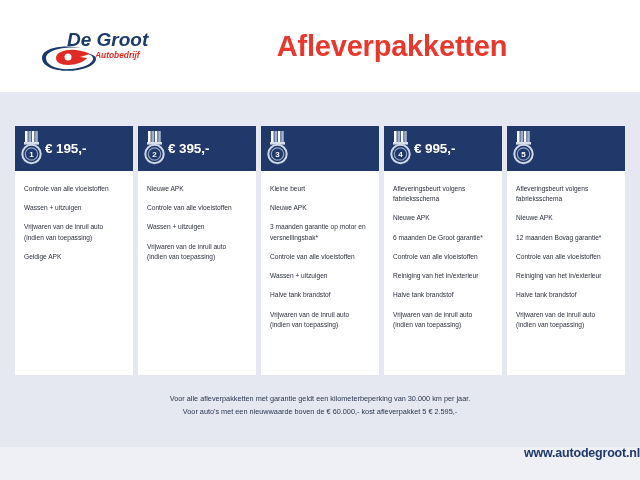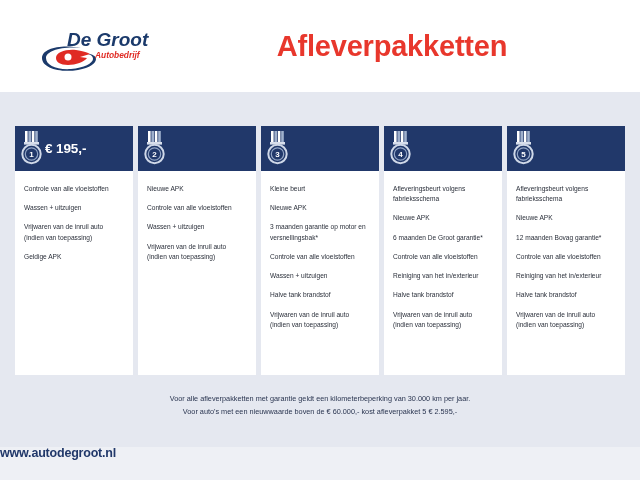--- a/index.html
+++ b/index.html
@@ -126,21 +126,21 @@
     color: #2a3550;
     font-size: 7.3px;
     line-height: 1.85;
   }
   .footnotes div { white-space: nowrap; }
 
   .site-url {
     position: absolute;
     left: 0; top: 446px;
     width: 640px;
-    text-align: left;
+    text-align: right;
     color: #21386a;
     font-size: 12.5px;
     font-weight: bold;
     letter-spacing: -0.2px;
   }
 </style>
 </head>
 <body>
 
 <div id="page">
@@ -199,20 +199,21 @@
             <rect x="6" y="1" width="2.6" height="12" fill="#ffffff"></rect>
             <rect x="9.4" y="1" width="2.6" height="12" fill="#9fb0cc"></rect>
             <rect x="12.8" y="1" width="2.6" height="12" fill="#ffffff"></rect>
             <rect x="16.2" y="1" width="2.6" height="12" fill="#9fb0cc"></rect>
             <rect x="5" y="12" width="15" height="2.6" fill="#d8dfec"></rect>
             <circle cx="12.5" cy="24" r="9.2" fill="none" stroke="#cfd8e8" stroke-width="2"></circle>
             <circle cx="12.5" cy="24" r="6.2" fill="none" stroke="#93a6c6" stroke-width="1.2"></circle>
             <text x="12.5" y="27" text-anchor="middle" font-family="'Liberation Sans', sans-serif" font-size="8" font-weight="bold" fill="#ffffff">2</text>
           </svg>
         </div>
+        <div class="price">€ 395,-</div>
       </div>
       <div class="card-body">
         <div class="feature">Nieuwe APK</div>
         <div class="feature">Controle van alle vloeistoffen</div>
         <div class="feature">Wassen + uitzuigen</div>
         <div class="feature">Vrijwaren van de inruil auto (indien van toepassing)</div>
       </div>
     </div>
 
     <div class="card">
@@ -248,20 +249,21 @@
             <rect x="6" y="1" width="2.6" height="12" fill="#ffffff"></rect>
             <rect x="9.4" y="1" width="2.6" height="12" fill="#9fb0cc"></rect>
             <rect x="12.8" y="1" width="2.6" height="12" fill="#ffffff"></rect>
             <rect x="16.2" y="1" width="2.6" height="12" fill="#9fb0cc"></rect>
             <rect x="5" y="12" width="15" height="2.6" fill="#d8dfec"></rect>
             <circle cx="12.5" cy="24" r="9.2" fill="none" stroke="#cfd8e8" stroke-width="2"></circle>
             <circle cx="12.5" cy="24" r="6.2" fill="none" stroke="#93a6c6" stroke-width="1.2"></circle>
             <text x="12.5" y="27" text-anchor="middle" font-family="'Liberation Sans', sans-serif" font-size="8" font-weight="bold" fill="#ffffff">4</text>
           </svg>
         </div>
+        <div class="price">€ 995,-</div>
       </div>
       <div class="card-body">
         <div class="feature">Afleveringsbeurt volgens fabrieksschema</div>
         <div class="feature">Nieuwe APK</div>
         <div class="feature">6 maanden De Groot garantie*</div>
         <div class="feature">Controle van alle vloeistoffen</div>
         <div class="feature">Reiniging van het in/exterieur</div>
         <div class="feature">Halve tank brandstof</div>
         <div class="feature">Vrijwaren van de inruil auto (indien van toepassing)</div>
       </div>

